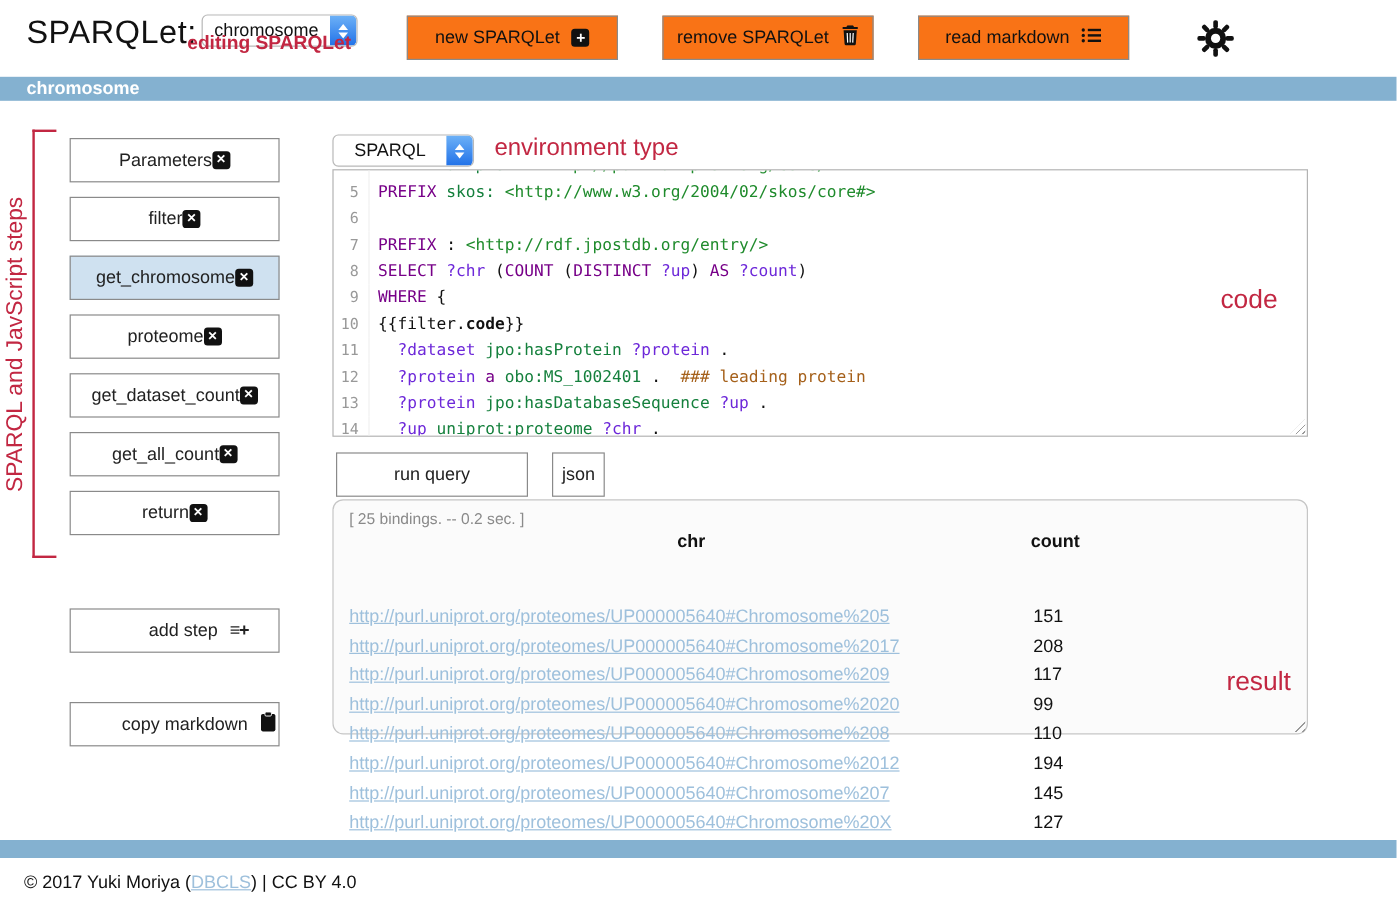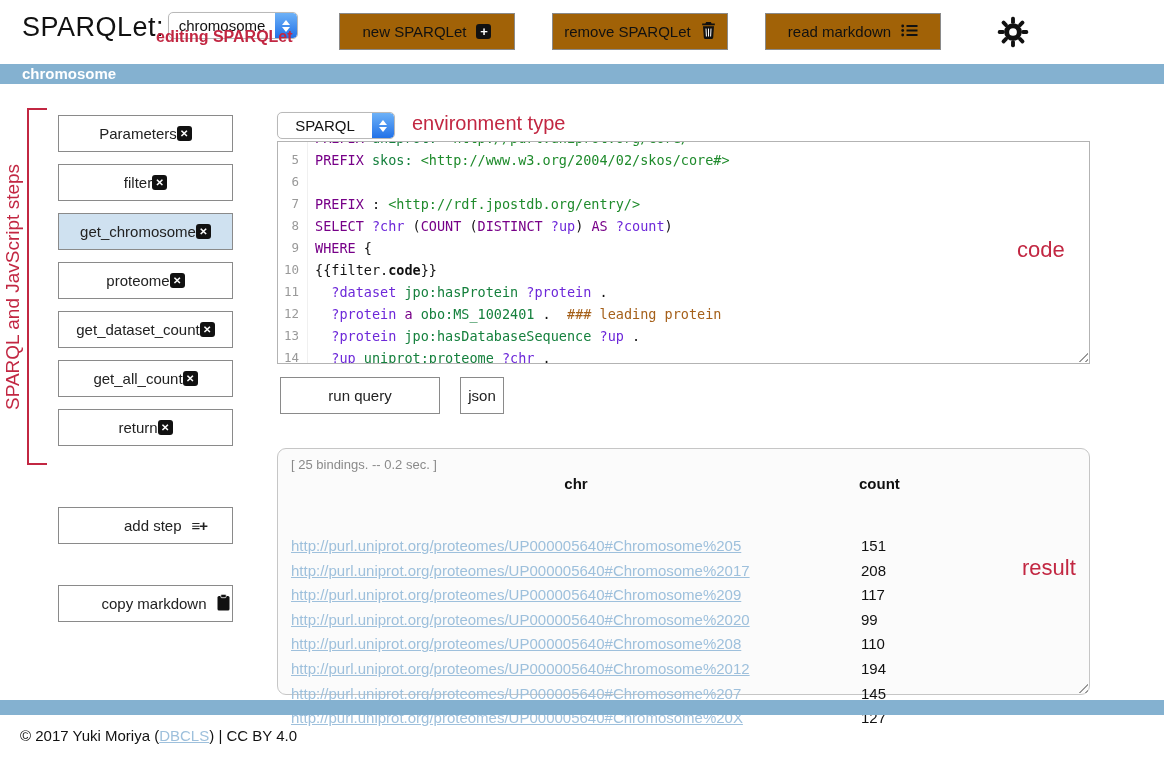--- a/index.html
+++ b/index.html
@@ -16,21 +16,21 @@
   .mac-select .cap .tri-dn { width:0; height:0; border-left:4px solid transparent; border-right:4px solid transparent; border-top:5px solid #fff; }
   #sparqlet-select { left:168px; top:12px; width:130px; height:27px; }
   #env-select { left:277px; top:112px; width:118px; height:27px; }
 
   .red-note { position:absolute; color:#c22742; }
   #editing-note { left:156px; top:28px; font-size:16px;font-weight:bold; }
   #env-note { left:412px; top:112px; font-size:20px; }
   #code-note { left:1017px; top:237px; font-size:22px; }
   #result-note { left:1022px; top:555px; font-size:22px; }
 
-  .hdr-btn { position:absolute; top:13px; width:176px; height:37px; background:#a16207; border:1px solid #8a8a8a; display:flex; align-items:center; justify-content:center; gap:10px; font-size:15px; color:#111; cursor:pointer; }
+  .hdr-btn { position:absolute; top:13px; width:176px; height:37px; background:#f97316; border:1px solid #8a8a8a; display:flex; align-items:center; justify-content:center; gap:10px; font-size:15px; color:#111; cursor:pointer; }
   #btn-new { left:339px; } #btn-remove { left:552px; } #btn-read { left:765px; }
   .plus-box { width:15px; height:15px; background:#111; border-radius:3px; color:#fff; font-size:13px; font-weight:bold; display:flex; align-items:center; justify-content:center; line-height:1; }
   #gear-btn { position:absolute; left:997px; top:16px; width:32px; height:32px; cursor:pointer; }
 
   
   .blue-bar { position:absolute; left:0; width:1164px; background:#84b1d0; }
   #section-bar { top:64px; height:20px; }
   #section-bar .bar-title { color:#fff; font-weight:bold; font-size:15px; line-height:20px; padding-left:22px; }
   #footer-bar { top:700px; height:15px; }
 
@@ -59,21 +59,21 @@
   .tk-kw { color:#708; } .tk-var { color:#6d28d9; } .tk-pfx { color:#15803d; }
   .tk-uri { color:#1f8b2c; } .tk-cmt { color:#a5601a; } .tk-pl { color:#111; }
   .tk-b { color:#111; font-weight:bold; }
   .grip { position:absolute; right:1px; bottom:1px; width:13px; height:13px; background:repeating-linear-gradient(135deg,#9a9a9a 0 1px,transparent 1px 4px); clip-path:polygon(100% 0,100% 100%,0 100%); cursor:nwse-resize; }
 
   .run-btn { position:absolute; top:377px; background:#fff; border:1px solid #8a8a8a; display:flex; align-items:center; justify-content:center; font-size:15px; cursor:pointer; }
   #run-query { left:280px; width:160px; height:37px; }
   #json-btn { left:460px; width:44px; height:37px; }
 
   
-  #result-panel { position:absolute; left:277px; top:448px; width:813px; height:247px; background:#fbfbfb; border:1px solid #c6c6c6; border-radius:9px; }
+  #result-panel { position:absolute; left:277px; top:416px; width:813px; height:196px; background:#fbfbfb; border:1px solid #c6c6c6; border-radius:9px; }
   #bindings-info { position:absolute; left:13px; top:8px; font-size:13px; color:#8a8a8a; }
   #col-chr { position:absolute; left:13px; top:26px; width:570px; text-align:center; font-weight:bold; font-size:15px; color:#111; }
   #col-count { position:absolute; left:581px; top:26px; font-weight:bold; font-size:15px; color:#111; }
   #result-rows { position:absolute; left:13px; top:48px; right:13px;margin-top:40px; }
   .r-row { display:flex; align-items:baseline; height:24.6px; font-size:15px; }
   .r-link { width:570px; flex:0 0 570px; color:#9ec0dc; text-decoration:underline; white-space:nowrap; cursor:pointer; }
   .r-count { color:#111; padding-left:0px; }
 
   
   #footer-text { position:absolute; left:20px; top:727px; font-size:15px; color:#111; }

